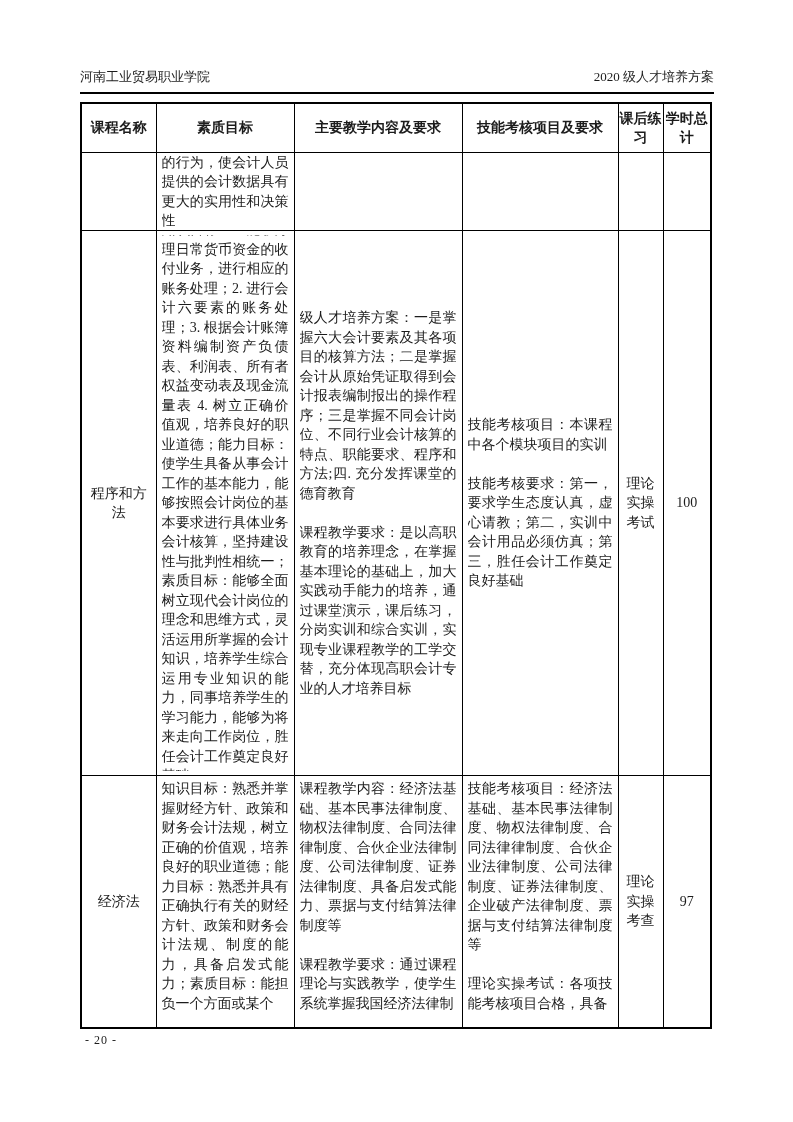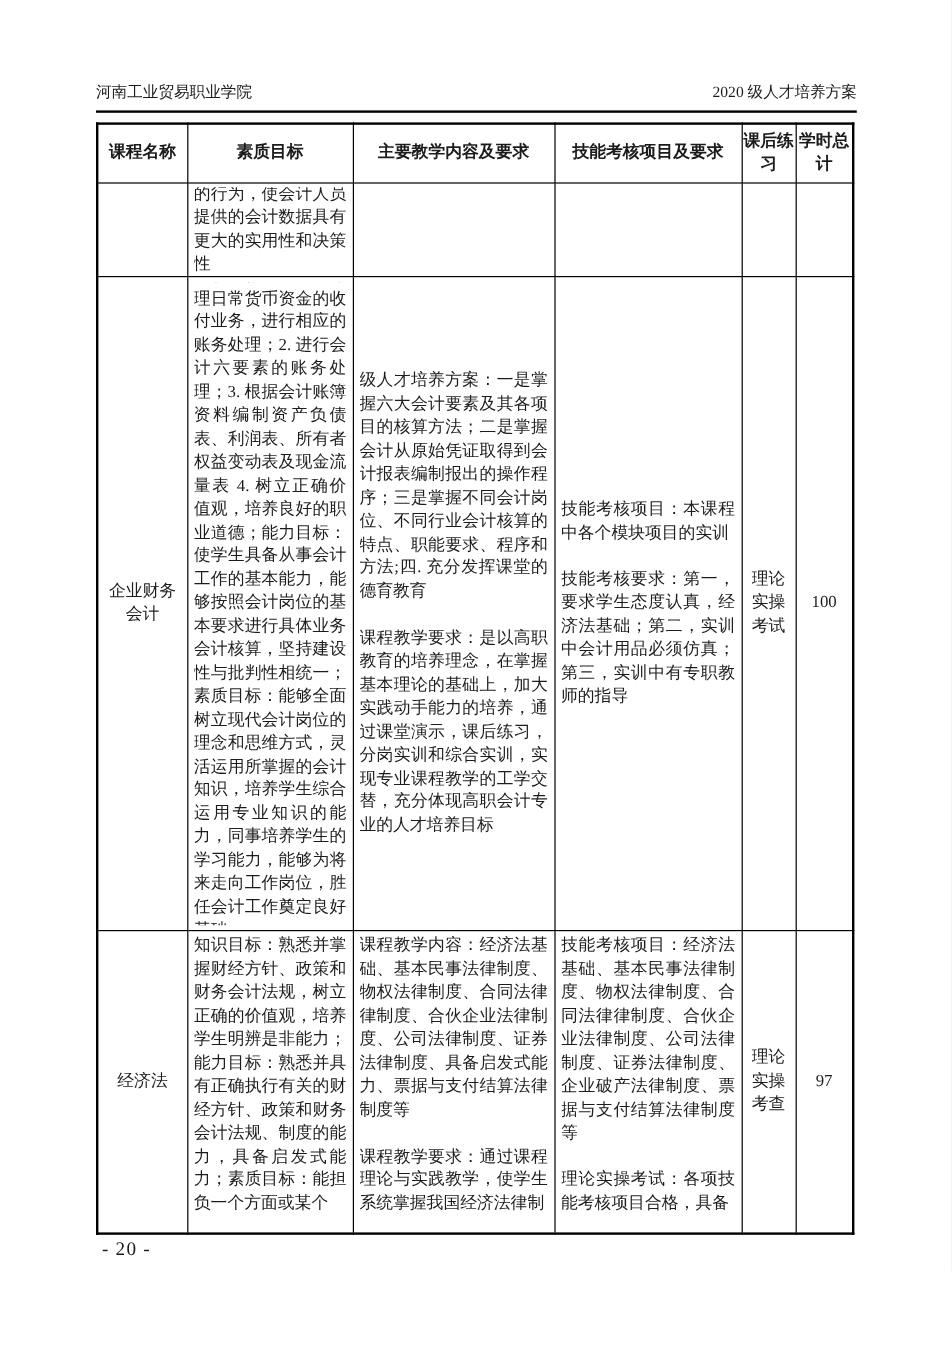--- a/index.html
+++ b/index.html
@@ -46,21 +46,21 @@
   .r-cont .cellbox { height:71px; }
   .r-main .cellbox { height:536px; }
   .r-last td { vertical-align:top; }
   .r-last .cellbox { height:243px; justify-content:flex-start; }
   tr.r-cont { height:78px; }
   tr.r-main { height:545px; }
   tr.r-last { height:252px; }
   
   .doc-footer {
     position:absolute; left:85px; top:1033px;
-    font-size:16px; letter-spacing:1px;
+    font-size:12px; letter-spacing:1px;
   }
 </style>
 </head>
 <body>
 
 <div class="page">
 
   <div class="doc-header">
     <span>河南工业贸易职业学院</span>
     <span>2020 级人才培养方案</span>
@@ -93,49 +93,49 @@
               <div class="c-just paras">的行为，使会计人员提供的会计数据具有更大的实用性和决策性</div>
             </div>
         </td>
         <td></td>
         <td></td>
         <td class="c-center"></td>
         <td class="c-center"></td>
       </tr>
 
       <tr class="r-main">
-        <td class="c-center">企业财务会计</td>
+        <td class="c-center">程序和方法</td>
         <td>
           <div class="cellbox">
               <div class="c-just paras">知识目标：1. 能够办理日常货币资金的收付业务，进行相应的账务处理；2. 进行会计六要素的账务处理；3. 根据会计账簿资料编制资产负债表、利润表、所有者权益变动表及现金流量表 4. 树立正确价值观，培养良好的职业道德；能力目标：使学生具备从事会计工作的基本能力，能够按照会计岗位的基本要求进行具体业务会计核算，坚持建设性与批判性相统一；素质目标：能够全面树立现代会计岗位的理念和思维方式，灵活运用所掌握的会计知识，培养学生综合运用专业知识的能力，同事培养学生的学习能力，能够为将来走向工作岗位，胜任会计工作奠定良好基础</div>
             </div>
         </td>
         <td>
           <div class="cellbox">
               <div class="c-just paras">级人才培养方案：一是掌握六大会计要素及其各项目的核算方法；二是掌握会计从原始凭证取得到会计报表编制报出的操作程序；三是掌握不同会计岗位、不同行业会计核算的特点、职能要求、程序和方法;四. 充分发挥课堂的德育教育
 
 课程教学要求：是以高职教育的培养理念，在掌握基本理论的基础上，加大实践动手能力的培养，通过课堂演示，课后练习，分岗实训和综合实训，实现专业课程教学的工学交替，充分体现高职会计专业的人才培养目标</div>
             </div>
         </td>
         <td>
           <div class="cellbox">
               <div class="c-just paras">技能考核项目：本课程中各个模块项目的实训
 
-技能考核要求：第一，要求学生态度认真，经济法基础；第二，实训中会计用品必须仿真；第三，实训中有专职教师的指导</div>
+技能考核要求：第一，要求学生态度认真，虚心请教；第二，实训中会计用品必须仿真；第三，胜任会计工作奠定良好基础</div>
             </div>
         </td>
         <td class="c-center">理论实操考试</td>
         <td class="c-center">100</td>
       </tr>
 
       <tr class="r-last">
         <td class="c-center" style="vertical-align:middle">经济法</td>
         <td>
           <div class="cellbox">
-              <div class="c-just paras">知识目标：熟悉并掌握财经方针、政策和财务会计法规，树立正确的价值观，培养学生明辨是非能力；能力目标：熟悉并具有正确执行有关的财经方针、政策和财务会计法规、制度的能力，具备启发式能力；素质目标：能担负一个方面或某个</div>
+              <div class="c-just paras">知识目标：熟悉并掌握财经方针、政策和财务会计法规，树立正确的价值观，培养良好的职业道德；能力目标：熟悉并具有正确执行有关的财经方针、政策和财务会计法规、制度的能力，具备启发式能力；素质目标：能担负一个方面或某个</div>
             </div>
         </td>
         <td>
           <div class="cellbox">
               <div class="c-just paras">课程教学内容：经济法基础、基本民事法律制度、物权法律制度、合同法律律制度、合伙企业法律制度、公司法律制度、证券法律制度、具备启发式能力、票据与支付结算法律制度等
 
 课程教学要求：通过课程理论与实践教学，使学生系统掌握我国经济法律制</div>
             </div>
         </td>
         <td>

